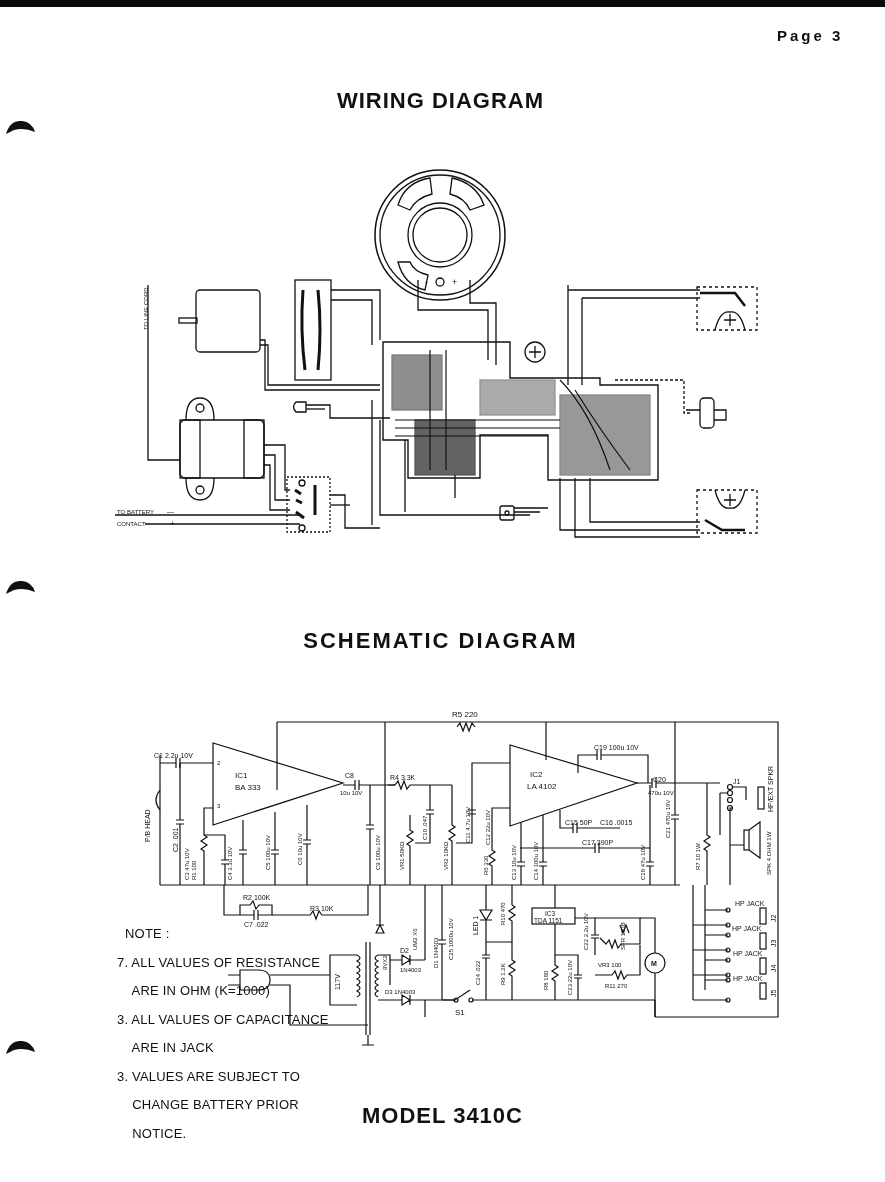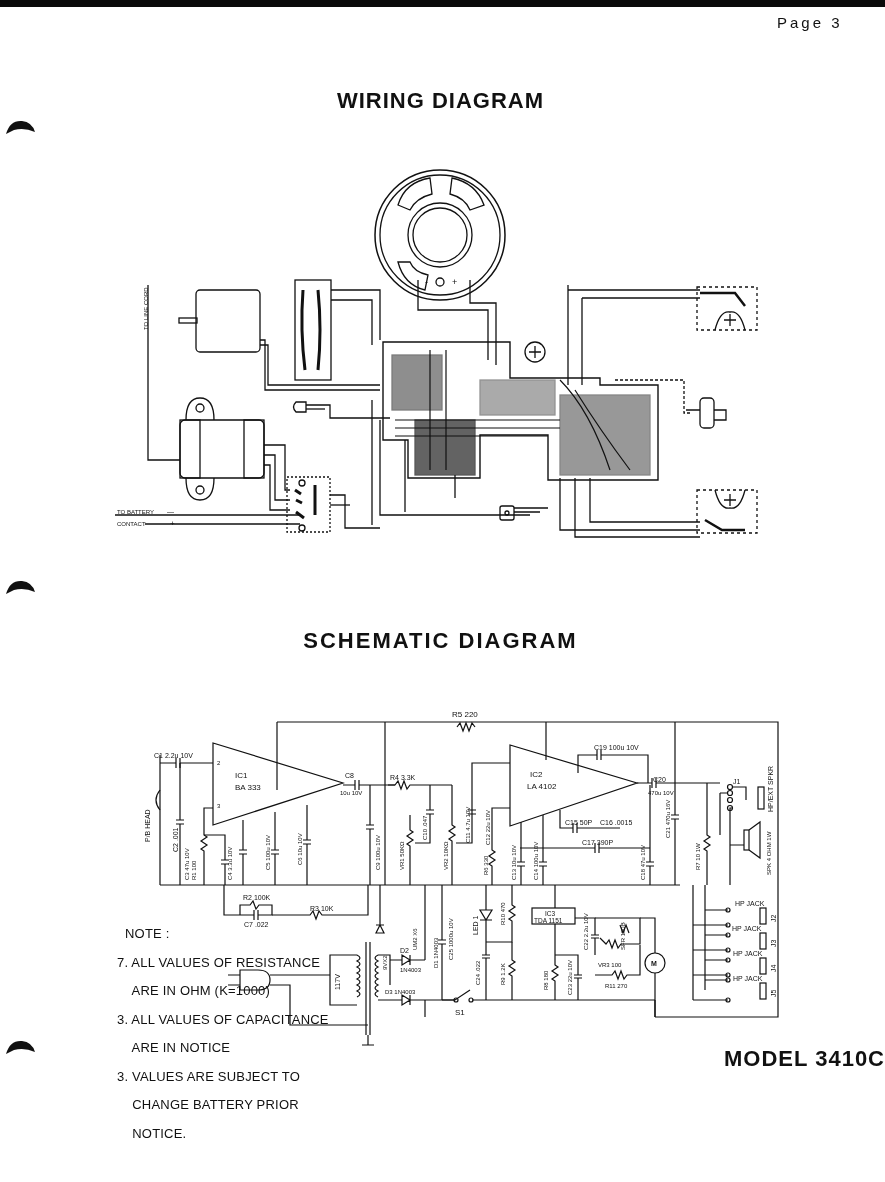--- a/index.html
+++ b/index.html
@@ -1,22 +1,22 @@
 <!DOCTYPE html>
 <html><head>
   <meta charset="utf-8">
   <style>
     html, body { margin: 0; padding: 0; background: #ffffff; }
     body { width: 885px; height: 1182px; position: relative; overflow: hidden; font-family: "Liberation Sans", sans-serif; color: #111; }
     .topbar { position: absolute; left: 0; top: 0; width: 885px; height: 7px; background: #0a0a0a; }
-    .page-num { position: absolute; left: 777px; top: 14px; font-size: 15px; font-weight: normal; letter-spacing: 3px; text-align: center; }
+    .page-num { position: absolute; left: 777px; top: 27px; font-size: 15px; font-weight: bold; letter-spacing: 3px; text-align: center; }
     .title { position: absolute; width: 885px; text-align: center; font-weight: bold; letter-spacing: 1px; }
     .t1 { top: 88px; font-size: 22px; left: -2px; }
     .t2 { top: 628px; font-size: 22px; left: -2px; letter-spacing: 2px; }
-    .t3 { top: 1046px; font-size: 22px; left: 0px; text-align: right; }
+    .t3 { top: 1103px; font-size: 22px; left: 0px; }
     .punch { position: absolute; left: 4px; width: 32px; height: 18px; }
     svg text { font-family: "Liberation Sans", sans-serif; fill: #111; }
     .diag { position: absolute; left: 0; top: 0; }
   </style>
 </head>
 <body>
 
 <div class="topbar"></div>
 <div class="page-num">Page 3</div>
 
@@ -376,17 +376,17 @@
   <circle cx="655" cy="963" r="10"></circle>
   <text x="651" y="966" font-size="7" stroke="none" font-weight="bold">M</text>
   <path d="M655 1017 V1000"></path>
 </svg>
 
 <div style="position:absolute;left:117px;top:910px;font-size:13px;line-height:9.5px;letter-spacing:0.2px;white-space:pre;">
   <div style="padding-left:8px">NOTE :</div>
   <div>7. ALL VALUES OF RESISTANCE</div>
   <div>    ARE IN OHM (K=1000)</div>
   <div>3. ALL VALUES OF CAPACITANCE</div>
-  <div>    ARE IN NOTICE</div>
+  <div>    ARE IN JACK</div>
   <div>3. VALUES ARE SUBJECT TO</div>
   <div>    CHANGE BATTERY PRIOR</div>
   <div>    NOTICE.</div>
 </div>
 
 </body></html>

